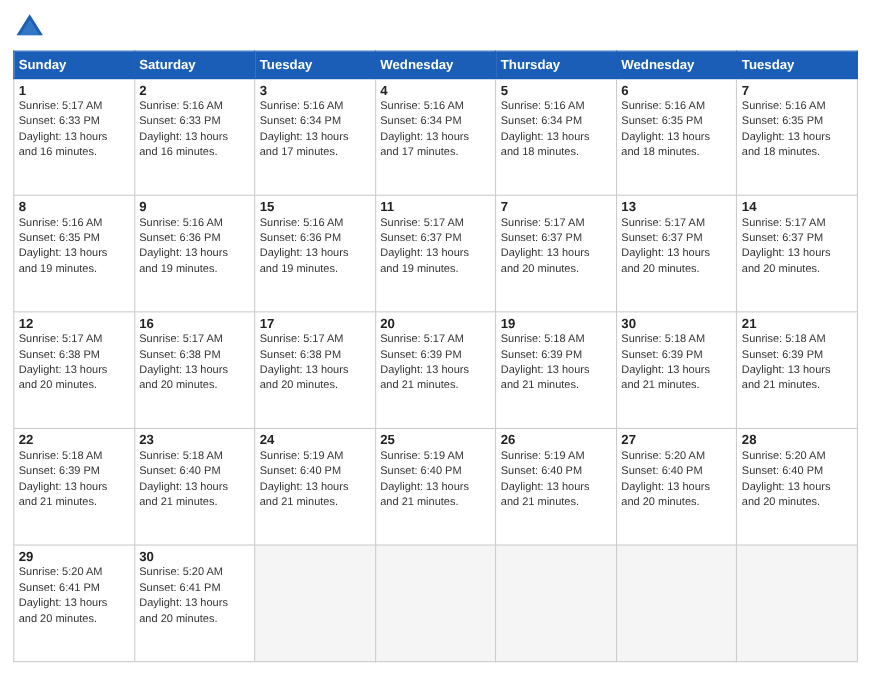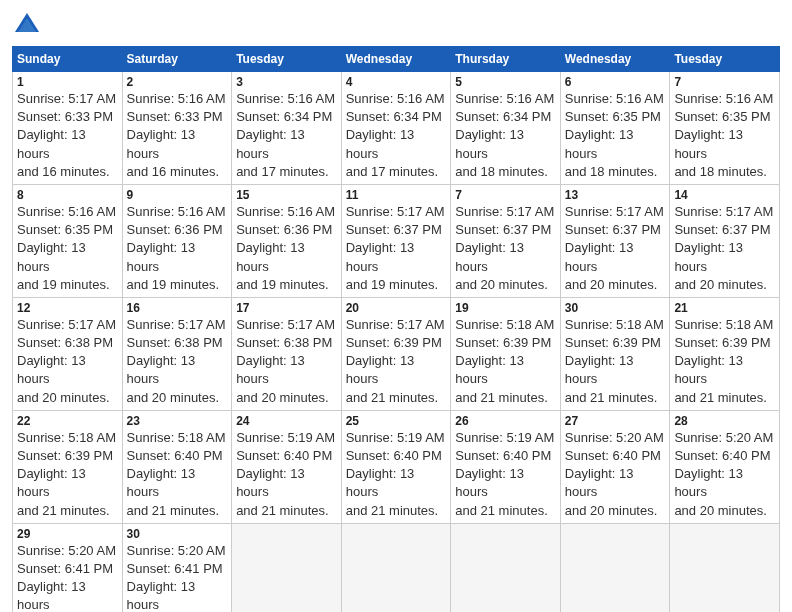--- a/index.html
+++ b/index.html
@@ -88,21 +88,21 @@
       background: #f5f5f5;
     }
     .day-num {
       font-size: 12px;
       font-weight: bold;
       color: #222;
       display: block;
       margin-bottom: 1px;
     }
     .day-info {
-      font-size: 13px;
+      font-size: 10px;
       line-height: 1.4;
       color: #333;
     }
   </style>
 </head>
 <body>
 
 <div class="page">
   <div class="header">
     <div class="logo">

